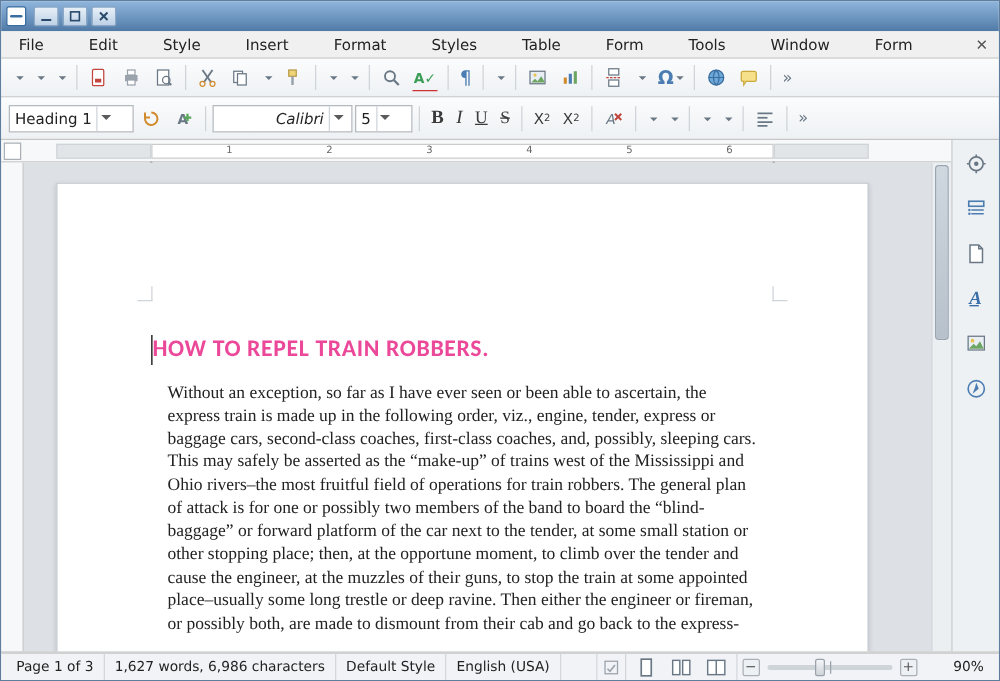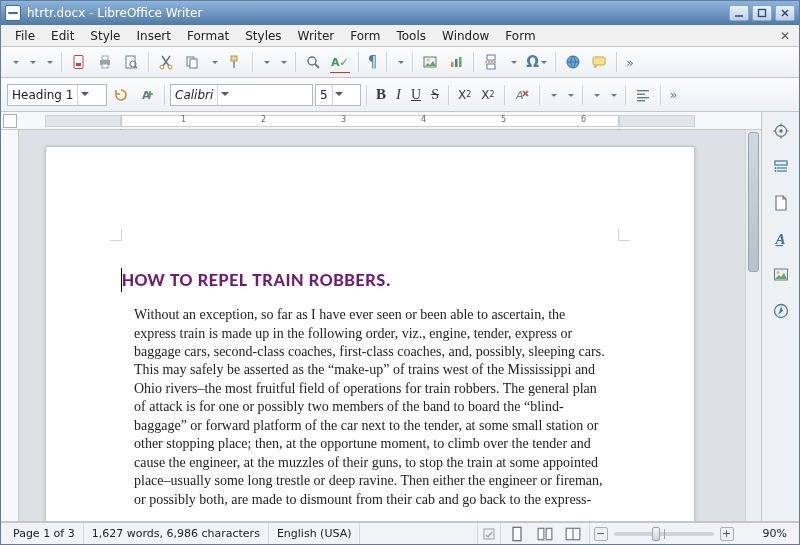--- a/index.html
+++ b/index.html
@@ -64,21 +64,21 @@
     display:flex;align-items:center;justify-content:center;
     font-size:10px;color:#2a4a6b;
   }
   
   .menubar{
     height:22px;
     background:#f0f0f0;
     border-bottom:1px solid var(--toolbar-border);
     display:flex;align-items:center;
     padding:0 6px;
-    gap:0;
+    gap:20px;
   }
   .menubar .menu-item{
     padding:2px 8px;border-radius:2px;
   }
   .menubar .spacer{flex:1;}
   .menubar .close-doc{
     width:16px;height:16px;display:flex;align-items:center;justify-content:center;
     color:#555;font-size:12px;
   }
   
@@ -113,21 +113,21 @@
   }
   .combo .caret{
     width:14px;height:100%;border-left:1px solid #cfd4d9;
     display:flex;align-items:center;justify-content:center;margin-left:4px;
   }
   .combo .caret::after{
     content:"";border:4px solid transparent;border-top-color:#5a5a5a;margin-top:3px;
   }
   .toolbar2{height:34px;}
   .toolbar2 .style-combo{width:100px;}
-  .toolbar2 .font-combo{width:143px;font-style:italic;}
+  .toolbar2 .font-combo{width:112px;font-style:italic;justify-content:flex-end;}
   .toolbar2 .size-combo{width:46px;}
   
   .workarea{
     flex:1;
     display:flex;
     min-height:0;
     position:relative;
     border-bottom:1px solid var(--toolbar-border);
   }
   .ruler-wrap{
@@ -175,21 +175,21 @@
   .page .crop.tr{right:64px;top:82px;border-left:none;border-bottom:none;transform:rotate(180deg);}
   .page .content{
     position:absolute;
     left:76px;right:76px;top:120px;
     font-family:Georgia,"Times New Roman",serif;
     font-size:14px;line-height:1.32;
     color:#222;
   }
   .page h1{
     font-family:Calibri,Carlito,"Segoe UI",sans-serif;
-    color:#701a75;
+    color:#ec4899;
     font-size:19px;
     letter-spacing:0.5px;
     margin:0 0 14px 0;
     font-weight:bold;
     position:relative;
   }
   .page h1 .cursor-caret{
     position:absolute;left:-1px;top:1px;bottom:0;width:1px;background:#000;
   }
   .page p{margin:12px;}
@@ -241,21 +241,20 @@
     display:flex;align-items:center;justify-content:center;font-size:11px;color:#555;
   }
 </style>
 </head>
 <body>
 
 <div class="window">
 
   <div class="titlebar">
     <div class="app-icon"></div>
-    <div class="title-text">htrtr.docx - LibreOffice Writer</div>
     <div class="win-btns">
       <div class="win-btn">
         <svg viewBox="0 0 10 10" width="10" height="10">
             <line x1="1" y1="8" x2="9" y2="8" stroke="#2a4a6b" stroke-width="1.5"></line>
           </svg>
       </div>
       <div class="win-btn">
         <svg viewBox="0 0 10 10" width="10" height="10">
             <rect x="1.5" y="1.5" width="7" height="7" fill="none" stroke="#2a4a6b" stroke-width="1.3"></rect>
           </svg>
@@ -269,21 +268,21 @@
     </div>
   </div>
 
   <div class="menubar">
     <div class="menu-item">File</div>
     <div class="menu-item">Edit</div>
     <div class="menu-item">Style</div>
     <div class="menu-item">Insert</div>
     <div class="menu-item">Format</div>
     <div class="menu-item">Styles</div>
-    <div class="menu-item">Writer</div>
+    <div class="menu-item">Table</div>
     <div class="menu-item">Form</div>
     <div class="menu-item">Tools</div>
     <div class="menu-item">Window</div>
     <div class="menu-item">Form</div>
     <div class="spacer"></div>
     <div class="close-doc">✕</div>
   </div>
 
   <div class="toolbar">
     <div class="tb-drop">
@@ -601,20 +600,21 @@
             <circle cx="9" cy="9" r="6.5" fill="none" stroke="#4b7db2" stroke-width="1.3"></circle>
             <path d="M9 4l2 5-5 4 2-5z" fill="#4b7db2"></path>
           </svg>
       </div>
     </div>
   </div>
 
   <div class="statusbar">
     <div class="cell">Page 1 of 3</div>
     <div class="cell">1,627 words, 6,986 characters</div>
+    <div class="cell">Default Style</div>
     <div class="cell">English (USA)</div>
     <div class="cell flex"></div>
     <div class="cell iconcell">
       <svg width="14" height="14" viewBox="0 0 14 14">
           <rect x="2" y="2" width="10" height="10" fill="none" stroke="#9aa2ab"></rect>
           <path d="M4 8l2 2 4-5" fill="none" stroke="#9aa2ab" stroke-width="1.3"></path>
         </svg>
     </div>
     <div class="cell iconcell" style="gap:4px;">
       <span class="tb-btn" style="height:16px;">

